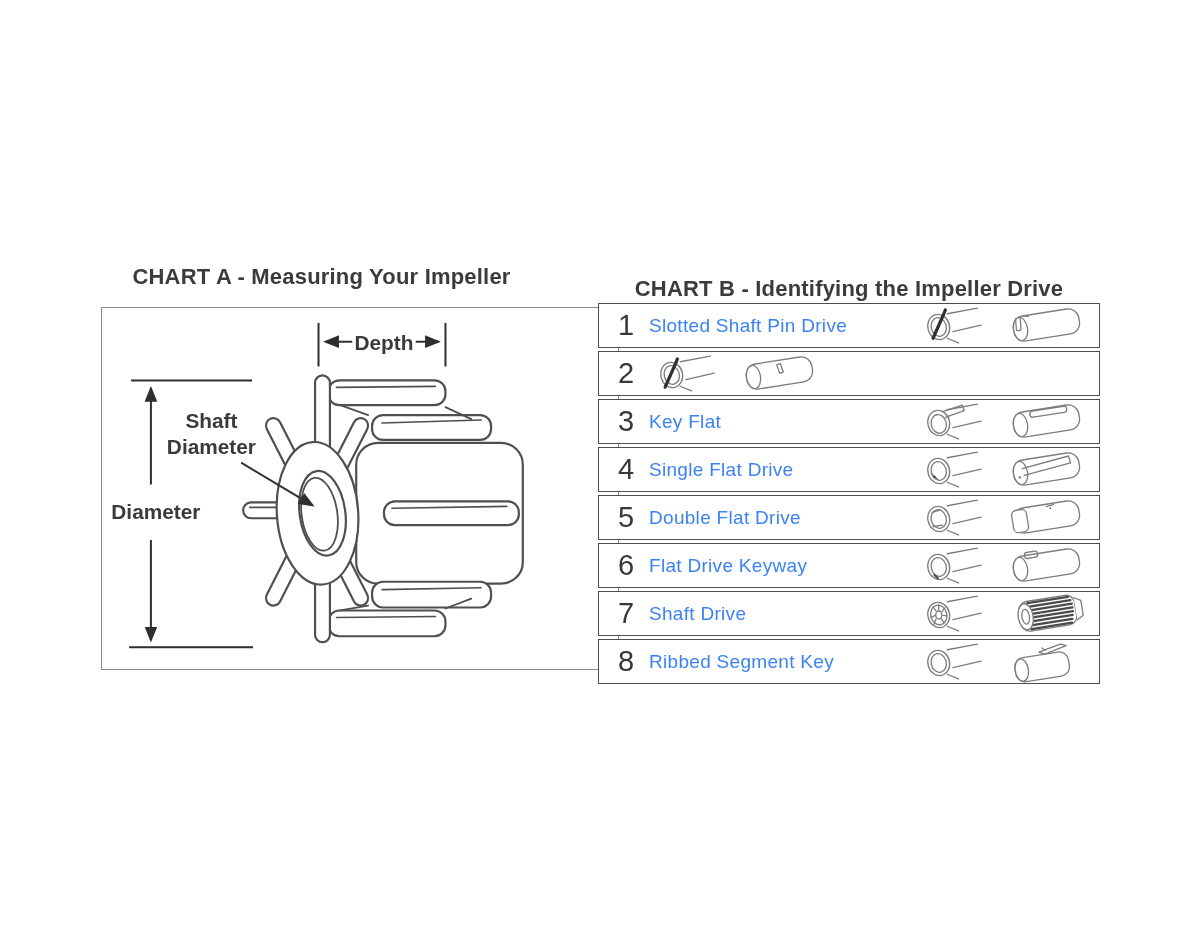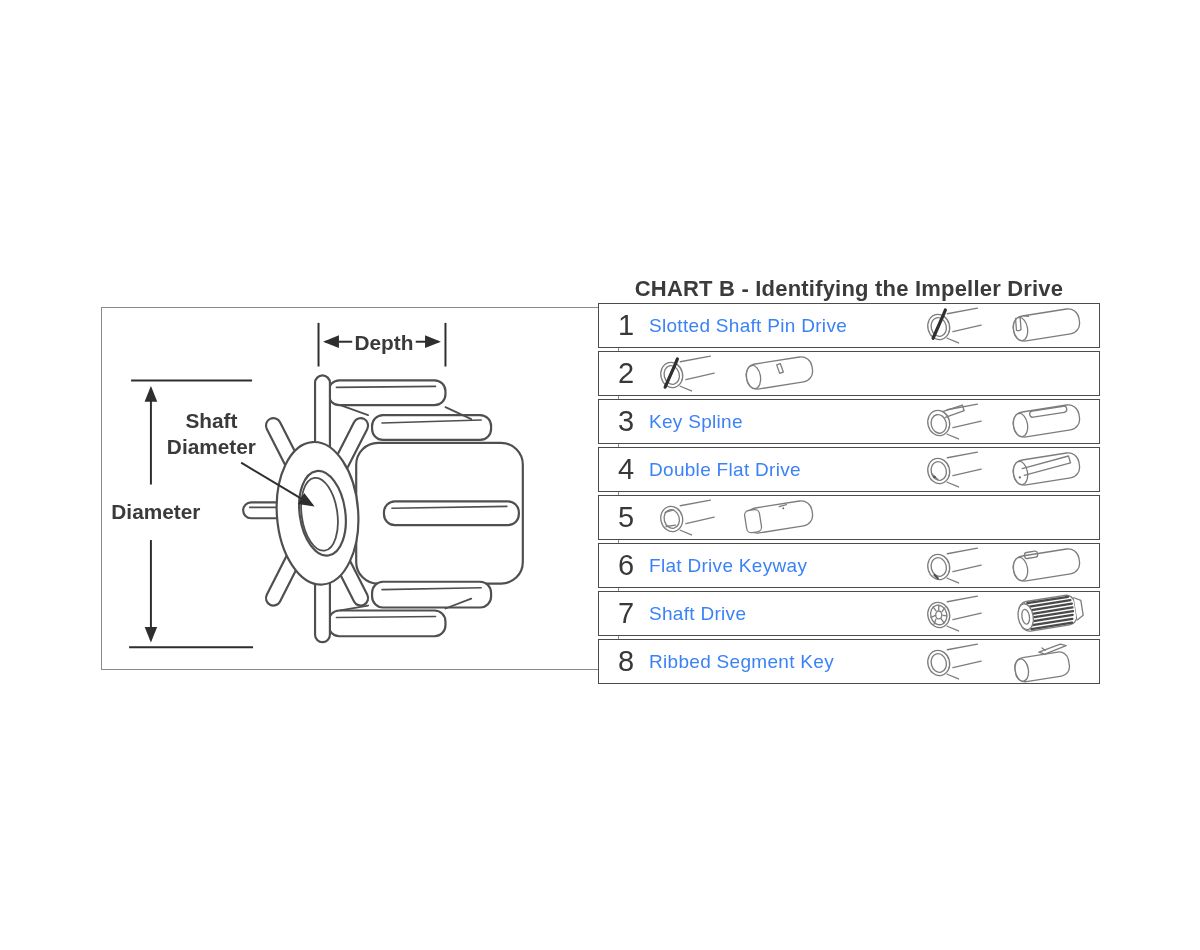--- a/index.html
+++ b/index.html
@@ -27,20 +27,21 @@
   .ic.side { width:102px; margin-right:2px; }
 
   svg text { font-family:"Liberation Sans","DejaVu Sans",sans-serif; }
   .dimtext { font-size:21px; font-weight:600; fill:#3a3a3a; }
 </style>
 </head>
 <body>
 
 <div class="stage">
 
+  <div class="section-title" id="titleA">CHART A - Measuring Your Impeller</div>
 
   <div class="section-title" id="titleB">CHART B - Identifying the Impeller Drive</div>
 
   <div class="boxA">
     <svg viewBox="0 0 441 363" width="438" height="360">
       <defs>
         <marker id="ah" viewBox="0 0 10 10" refX="8.5" refY="5" markerWidth="8" markerHeight="8" orient="auto-start-reverse">
           <path d="M0,1 L10,5 L0,9 z" fill="#2e2e2e"></path>
         </marker>
       </defs>
@@ -152,21 +153,21 @@
             <g stroke="#7d7d7d" stroke-width="1.4" fill="none" stroke-linecap="round" stroke-linejoin="round" transform="rotate(-9 48 23)">
               <rect x="13" y="9" width="71" height="27" rx="11.5" fill="#fff"></rect>
               <ellipse cx="20.5" cy="22.5" rx="7.5" ry="12.5" fill="#fff"></ellipse>
               <path d="M47,13.5 l4,-0.8 1.8,9.5 -4,0.8 z"></path>
             </g>
           </svg>
         </span>
       </div>
       <div class="trow">
         <span class="num">3</span>
-        <span class="lbl">Key Spline</span>
+        <span class="lbl">Key Flat</span>
         <span class="ic end">
           <svg viewBox="0 0 70 42" width="66" height="40">
             <g stroke="#7d7d7d" stroke-width="1.4" fill="none" stroke-linecap="round" stroke-linejoin="round">
               <line x1="31" y1="8" x2="63" y2="2"></line>
               <line x1="37" y1="27" x2="67" y2="20"></line>
               <path d="M31,34 l12,5"></path>
               <ellipse cx="22" cy="22" rx="11.5" ry="13.5" transform="rotate(-14 22 22)" fill="#fff"></ellipse>
               <ellipse cx="22" cy="23" rx="8" ry="10" transform="rotate(-14 22 23)"></ellipse>
               <path d="M26,10 L47,3 M29,16 L49,9 M47,3 L49,9"></path>
             </g>
@@ -177,21 +178,21 @@
             <g stroke="#7d7d7d" stroke-width="1.4" fill="none" stroke-linecap="round" stroke-linejoin="round" transform="rotate(-9 48 23)">
               <rect x="13" y="9" width="71" height="27" rx="11.5" fill="#fff"></rect>
               <ellipse cx="20.5" cy="22.5" rx="7.5" ry="12.5" fill="#fff"></ellipse>
               <rect x="32" y="9.8" width="40" height="6.5" rx="3.2"></rect>
             </g>
           </svg>
         </span>
       </div>
       <div class="trow">
         <span class="num">4</span>
-        <span class="lbl">Double Flat Drive</span>
+        <span class="lbl">Single Flat Drive</span>
         <span class="ic end">
           <svg viewBox="0 0 70 42" width="66" height="40">
             <g stroke="#7d7d7d" stroke-width="1.4" fill="none" stroke-linecap="round" stroke-linejoin="round">
               <line x1="31" y1="8" x2="63" y2="2"></line>
               <line x1="37" y1="27" x2="67" y2="20"></line>
               <path d="M31,34 l12,5"></path>
               <ellipse cx="22" cy="22" rx="11.5" ry="13.5" transform="rotate(-14 22 22)" fill="#fff"></ellipse>
               <ellipse cx="22" cy="22" rx="8" ry="10" transform="rotate(-14 22 22)"></ellipse>
               <line x1="14.5" y1="25" x2="21" y2="31"></line>
               <circle cx="17.5" cy="28.5" r="1.4" fill="#555" stroke="none"></circle>
@@ -204,20 +205,21 @@
               <rect x="13" y="9" width="71" height="27" rx="11.5" fill="#fff"></rect>
               <ellipse cx="20.5" cy="22.5" rx="7.5" ry="12.5" fill="#fff"></ellipse>
               <path d="M23,18 L74,12.5 L75,20 L24,25.5"></path>
               <circle cx="19" cy="27" r="1.2" fill="#666" stroke="none"></circle>
             </g>
           </svg>
         </span>
       </div>
       <div class="trow">
         <span class="num">5</span>
+        <span class="lbl">Double Flat Drive</span>
         <span class="ic end">
           <svg viewBox="0 0 70 42" width="66" height="40">
             <g stroke="#7d7d7d" stroke-width="1.4" fill="none" stroke-linecap="round" stroke-linejoin="round">
               <line x1="31" y1="8" x2="63" y2="2"></line>
               <line x1="37" y1="27" x2="67" y2="20"></line>
               <path d="M31,34 l12,5"></path>
               <ellipse cx="22" cy="22" rx="11.5" ry="13.5" transform="rotate(-14 22 22)" fill="#fff"></ellipse>
               <ellipse cx="22" cy="22" rx="8" ry="10" transform="rotate(-14 22 22)"></ellipse>
               <path d="M15,15 L24,12.5 M16,30 L26,28.5"></path>
             </g>

